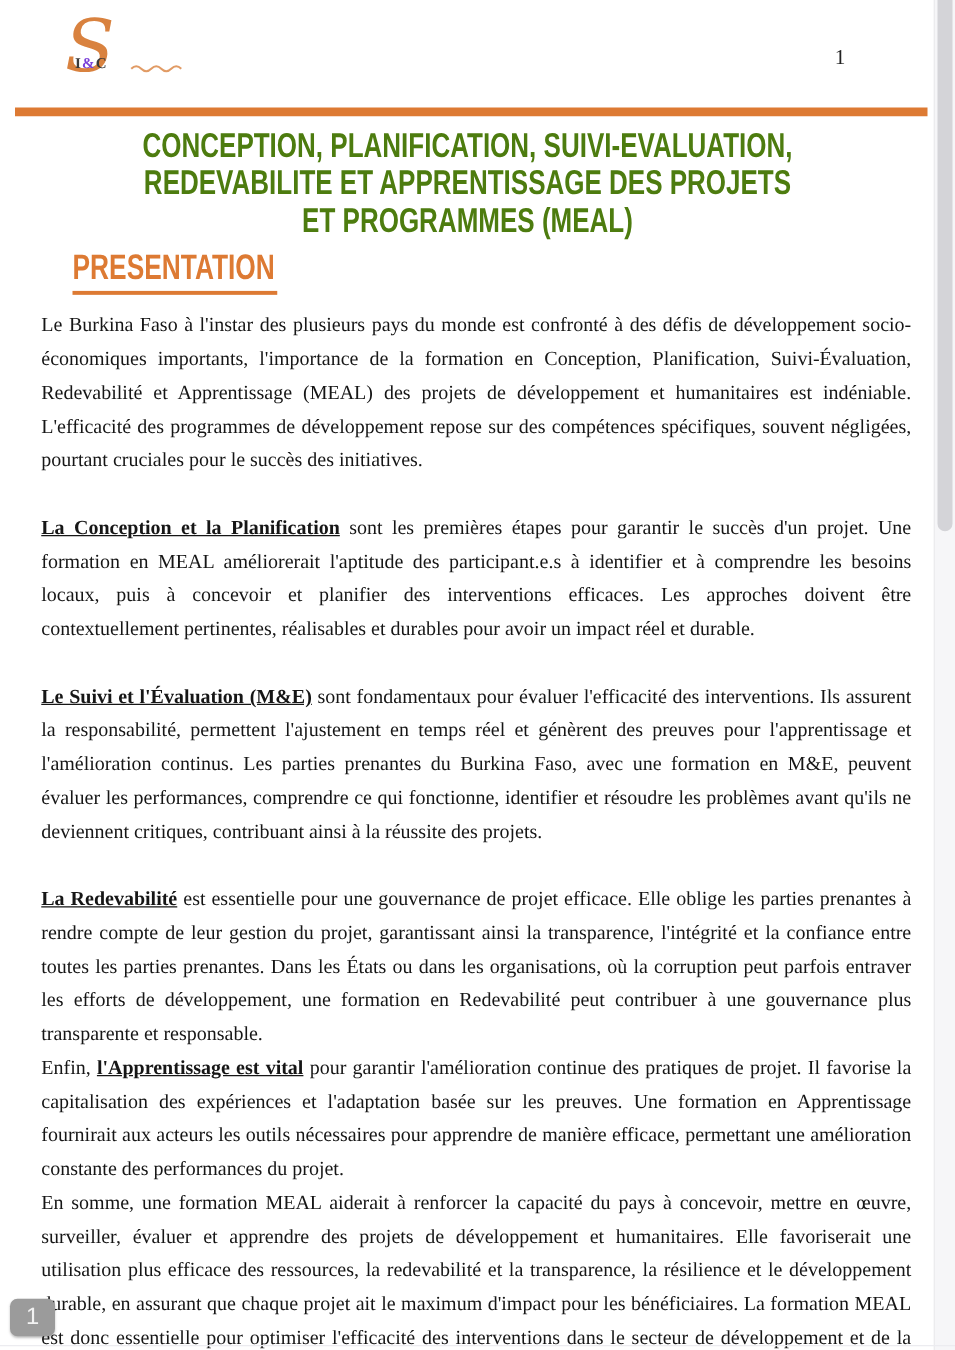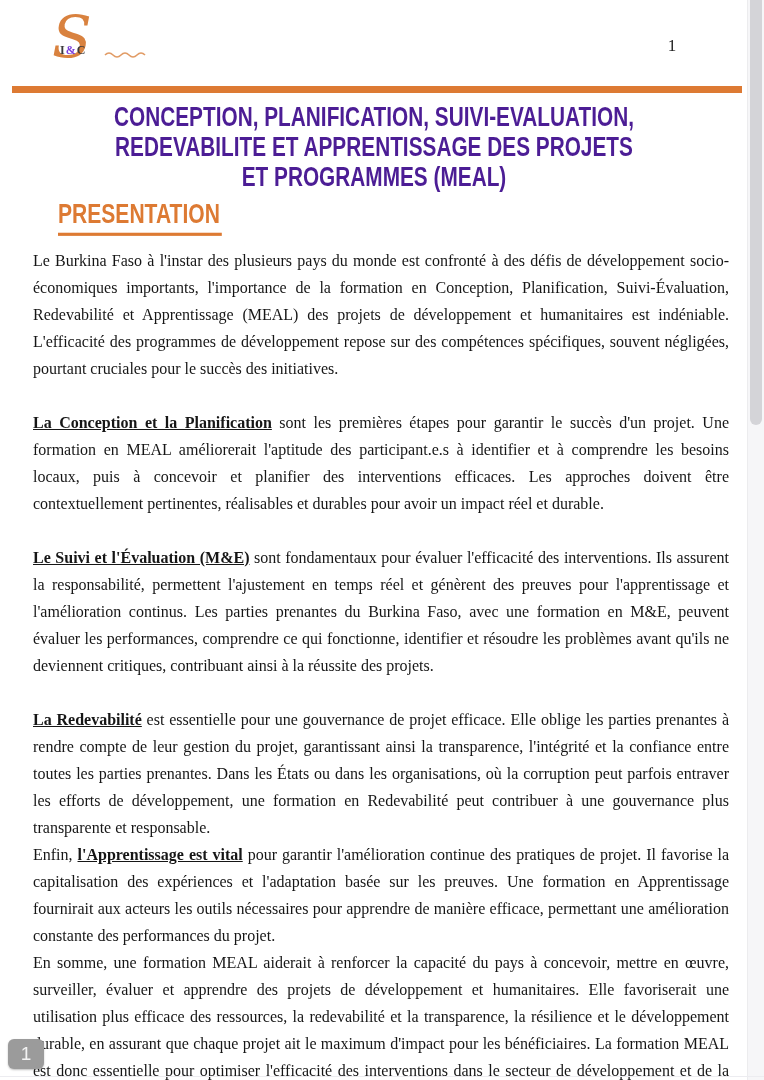--- a/index.html
+++ b/index.html
@@ -31,21 +31,21 @@
 
   .rule {
     position:absolute; left:12px; top:86px; width:730px; height:7px;
     background:#dd7a33;
   }
 
   
   .doc-title {
     position:absolute; left:0; top:101px; width:748px; text-align:center;
     font-family:"Liberation Sans", sans-serif; font-weight:bold;
-    font-size:26px; line-height:30px; color:#4c1d95;
+    font-size:26px; line-height:30px; color:#4d7c0f;
   }
   .doc-title .t-line {
     display:block; white-space:nowrap;
     transform:scale(0.80, 1.06); transform-origin:50% 50%;
   }
 
   
   .section-heading {
     position:absolute; left:58px; top:200px;
     font-family:"Liberation Sans", sans-serif; font-weight:bold;

